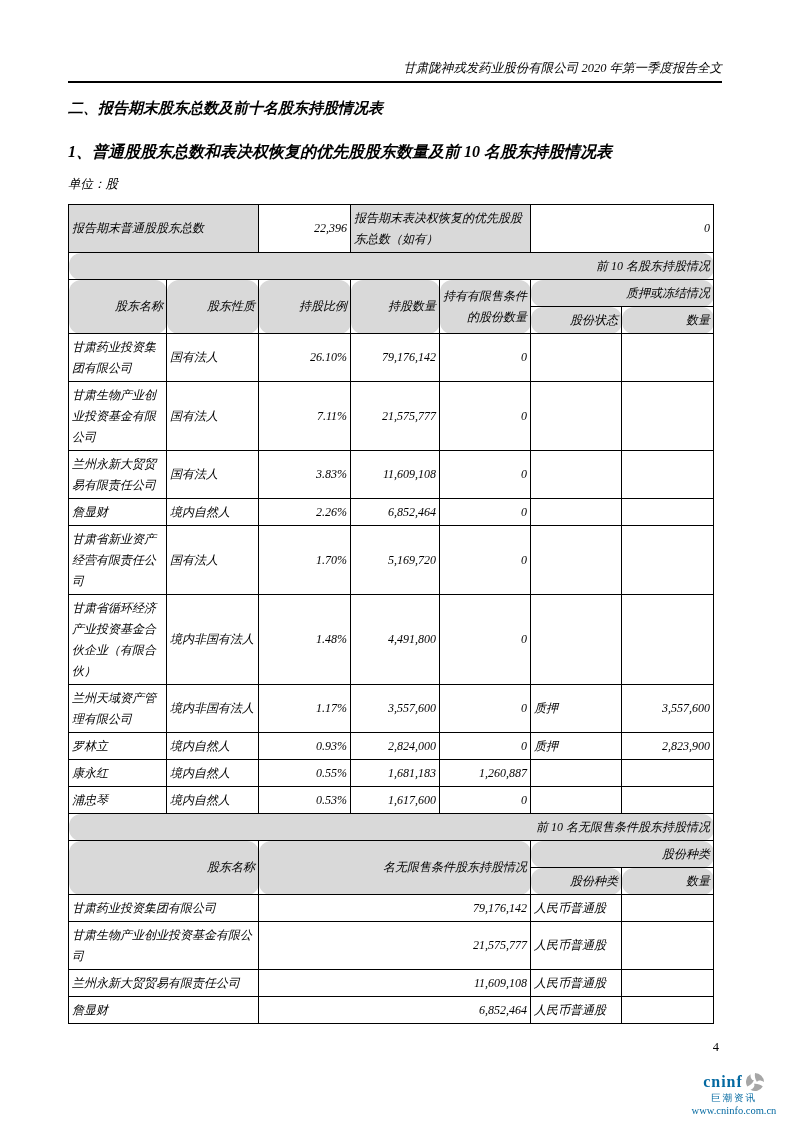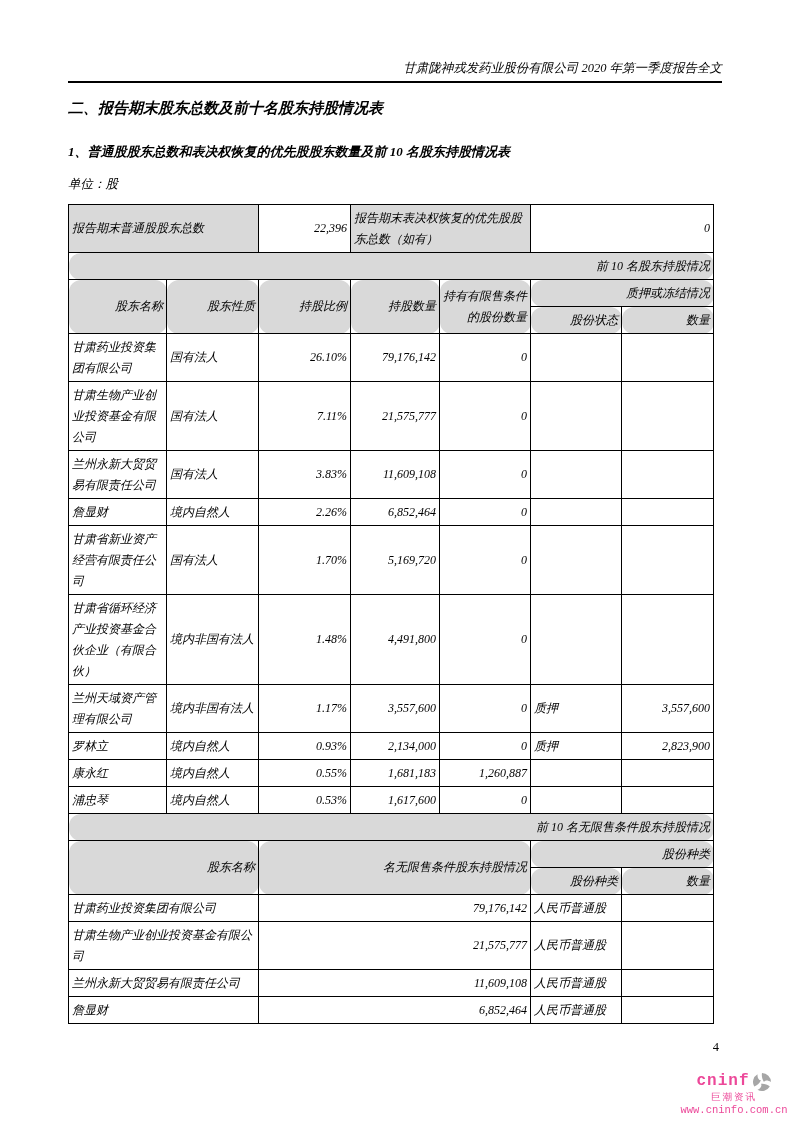--- a/index.html
+++ b/index.html
@@ -22,21 +22,21 @@
     line-height:16px;
   }
   .section-title {
     margin-top:15px;
     font-size:15px;
     font-weight:bold;
     line-height:21px;
   }
   .subsection-title {
     margin-top:24px;
-    font-size:13px;
+    font-size:16px;
     font-weight:bold;
     line-height:18px;
   }
   .unit-line {
     margin-top:15px;
     text-align:left;
     font-size:12.5px;
     line-height:17px;
   }
 
@@ -65,23 +65,23 @@
     position:absolute;
     top:1040px;
     right:74px;
     font-size:12.5px;
   }
   .cninfo-mark {
     position:absolute;
     top:1072px;
     right:4px;
     width:110px;
-    color:#ec4899;
+    color:#0369a1;
     text-align:center;
-    font-family:Liberation Mono, monospace;
+    font-family:Liberation Serif, serif;
     line-height:1.1;
   }
   .cninfo-brandline {
     display:flex;
     align-items:center;
     justify-content:center;
     gap:2px;
   }
   .cninfo-brand {
     font-size:16px;
@@ -209,21 +209,21 @@
       <td class="r">1.17%</td>
       <td class="r">3,557,600</td>
       <td class="r">0</td>
       <td class="l">质押</td>
       <td class="r">3,557,600</td>
     </tr>
     <tr>
       <td class="l">罗林立</td>
       <td class="l">境内自然人</td>
       <td class="r">0.93%</td>
-      <td class="r">2,134,000</td>
+      <td class="r">2,824,000</td>
       <td class="r">0</td>
       <td class="l">质押</td>
       <td class="r">2,823,900</td>
     </tr>
     <tr>
       <td class="l">康永红</td>
       <td class="l">境内自然人</td>
       <td class="r">0.55%</td>
       <td class="r">1,681,183</td>
       <td class="r">1,260,887</td>

